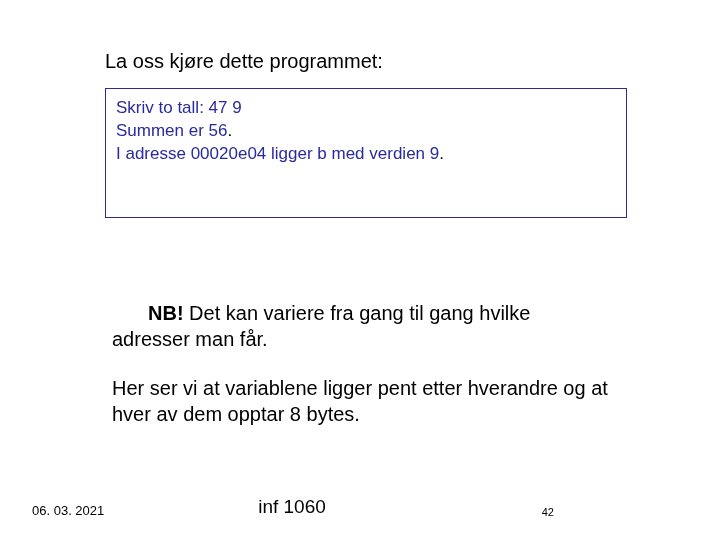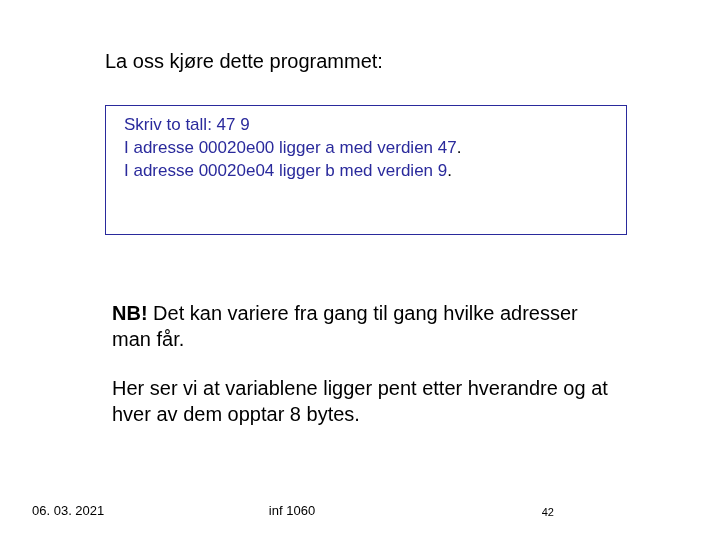--- a/index.html
+++ b/index.html
@@ -20,46 +20,47 @@
   }
   .heading {
     position: absolute;
     left: 105px;
     top: 50px;
     font-size: 20px;
   }
   .output-box {
     position: absolute;
     left: 105px;
-    top: 105px;
+    top: 88px;
     width: 522px;
     height: 130px;
     border: 1px solid #2a2a9c;
     box-sizing: border-box;
-    padding: 8px 18px;
+    padding: 8px 10px;
     font-size: 17px;
     line-height: 1.35;
     color: #2a2a9c;
   }
   .output-box .line {
     white-space: pre;
   }
   .output-box .dot {
     color: #000;
   }
   .nb-block {
     position: absolute;
     left: 112px;
     top: 300px;
     width: 490px;
     font-size: 20px;
     line-height: 1.3;
   }
   .nb-block .nb-label {
     font-weight: bold;
+    margin-left: 36px;
   }
   .para2 {
     position: absolute;
     left: 112px;
     top: 375px;
     width: 520px;
     font-size: 20px;
     line-height: 1.3;
   }
   .footer-date {
@@ -67,39 +68,39 @@
     left: 32px;
     bottom: 22px;
     font-size: 13px;
   }
   .footer-center {
     position: absolute;
     left: 0;
     right: 0;
     bottom: 22px;
     text-align: center;
-    font-size: 13px;
+    font-size: 19px;
   }
   .footer-page {
     position: absolute;
     right: 30px;
     bottom: 22px;
     font-size: 11px;
   }
 </style>
 </head>
 <body>
 
 <div class="slide">
 
   <div class="heading">La oss kjøre dette programmet:</div>
 
   <div class="output-box">
     <div class="line"><span>Skriv to tall: 47 9</span><span class="dot"></span></div>
-    <div class="line"><span>I adresse 00020e00 ligger a med verdien 47</span><span class="dot">.</span></div>
+    <div class="line"><span>Summen er 56</span><span class="dot">.</span></div>
     <div class="line"><span>I adresse 00020e04 ligger b med verdien 9</span><span class="dot">.</span></div>
   </div>
 
   <div class="nb-block">
     <span class="nb-label">NB!</span><span>  Det kan variere fra gang til gang hvilke adresser man får.</span>
   </div>
 
   <div class="para2">Her ser vi at variablene ligger pent etter hverandre og at hver av dem opptar 8 bytes.</div>
 
   <div class="footer-date">06. 03. 2021</div>

